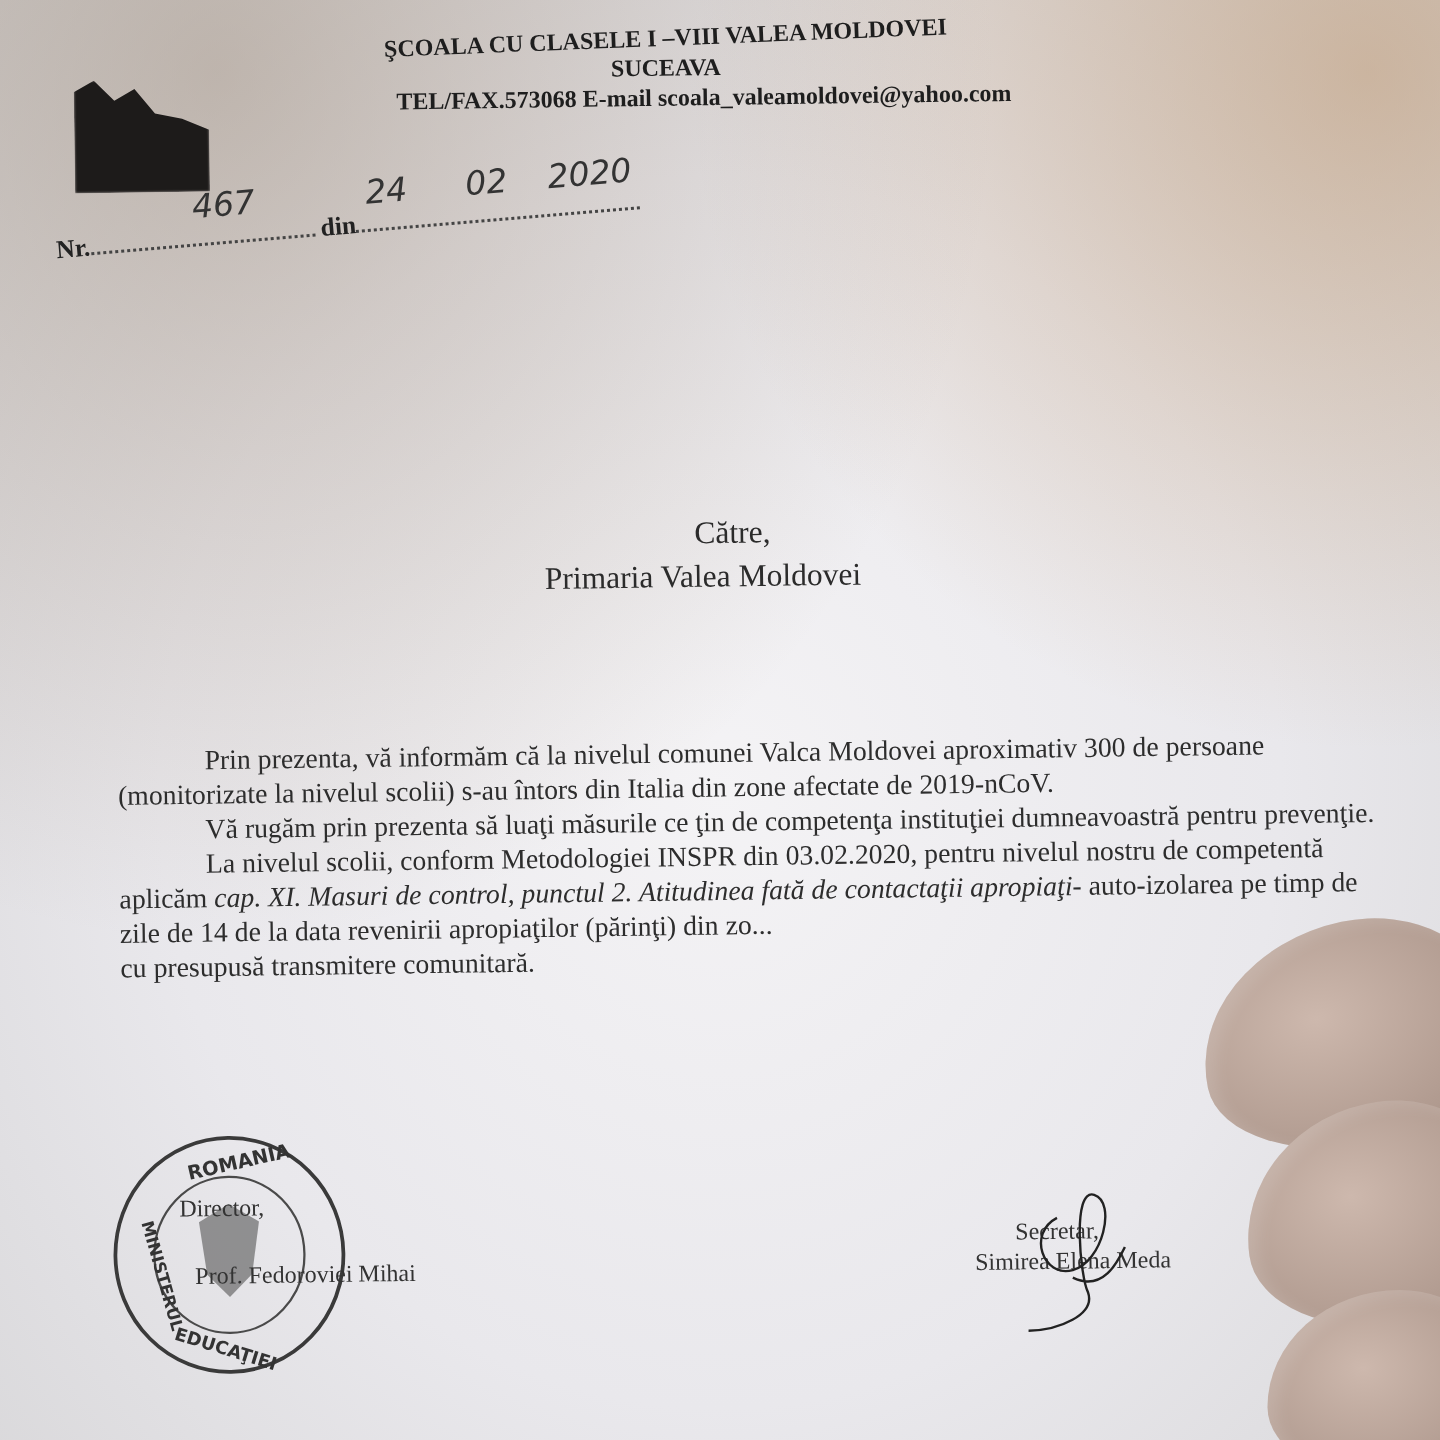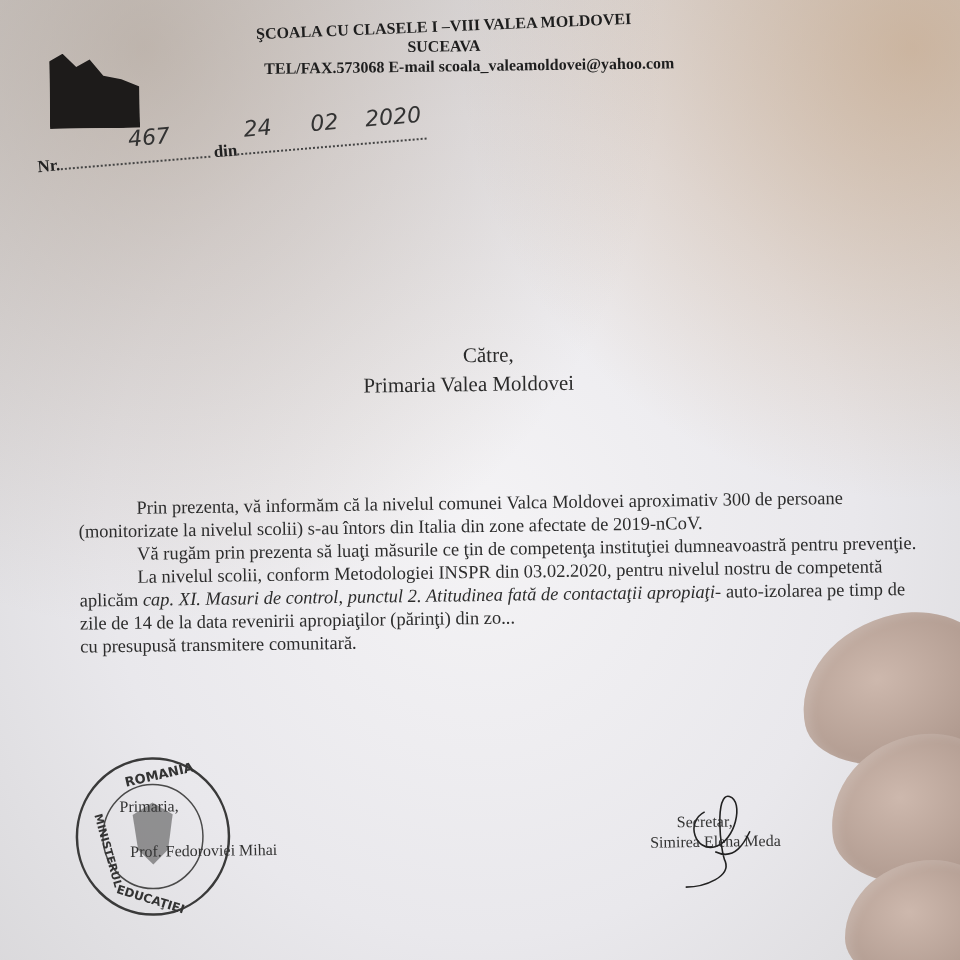--- a/index.html
+++ b/index.html
@@ -74,21 +74,21 @@
 
   <svg class="stamp" viewBox="0 0 160 165">
     <ellipse cx="80" cy="82" rx="76" ry="78" fill="none" stroke="#3a3a3a" stroke-width="2.5"></ellipse>
     <ellipse cx="80" cy="82" rx="50" ry="52" fill="none" stroke="#4a4a4a" stroke-width="1.5"></ellipse>
     <path d="M60 60 L80 48 L100 60 L95 95 L80 110 L65 95 Z" fill="#555" opacity="0.6"></path>
     <text x="52" y="26" font-size="13" font-weight="bold" fill="#333" font-family="DejaVu Sans, sans-serif" transform="rotate(-12 80 20)">ROMANIA</text>
     <text x="40" y="150" font-size="12" font-weight="bold" fill="#333" font-family="DejaVu Sans, sans-serif" transform="rotate(18 80 150)">EDUCAŢIEI</text>
     <text x="6" y="60" font-size="11" font-weight="bold" fill="#333" font-family="DejaVu Sans, sans-serif" transform="rotate(75 14 70)">MINISTERUL</text>
   </svg>
 
-  <div class="dir">Primaria,</div>
+  <div class="dir">Director,</div>
   <div class="dirname">Prof. Fedoroviei Mihai</div>
 
   <div class="sec">Secretar,</div>
   <div class="secname">Simirea Elena Meda</div>
   <svg class="sig" viewBox="0 0 90 100">
     <path d="M30 20 C 10 30, 20 60, 40 55 C 60 50, 70 10, 55 5 C 40 0, 45 60, 50 70 C 55 85, 30 95, 10 95 M40 60 C 60 70, 70 50, 75 40" fill="none" stroke="#222" stroke-width="1.6"></path>
   </svg>
 </div>
 
 <div class="finger f1"></div>

